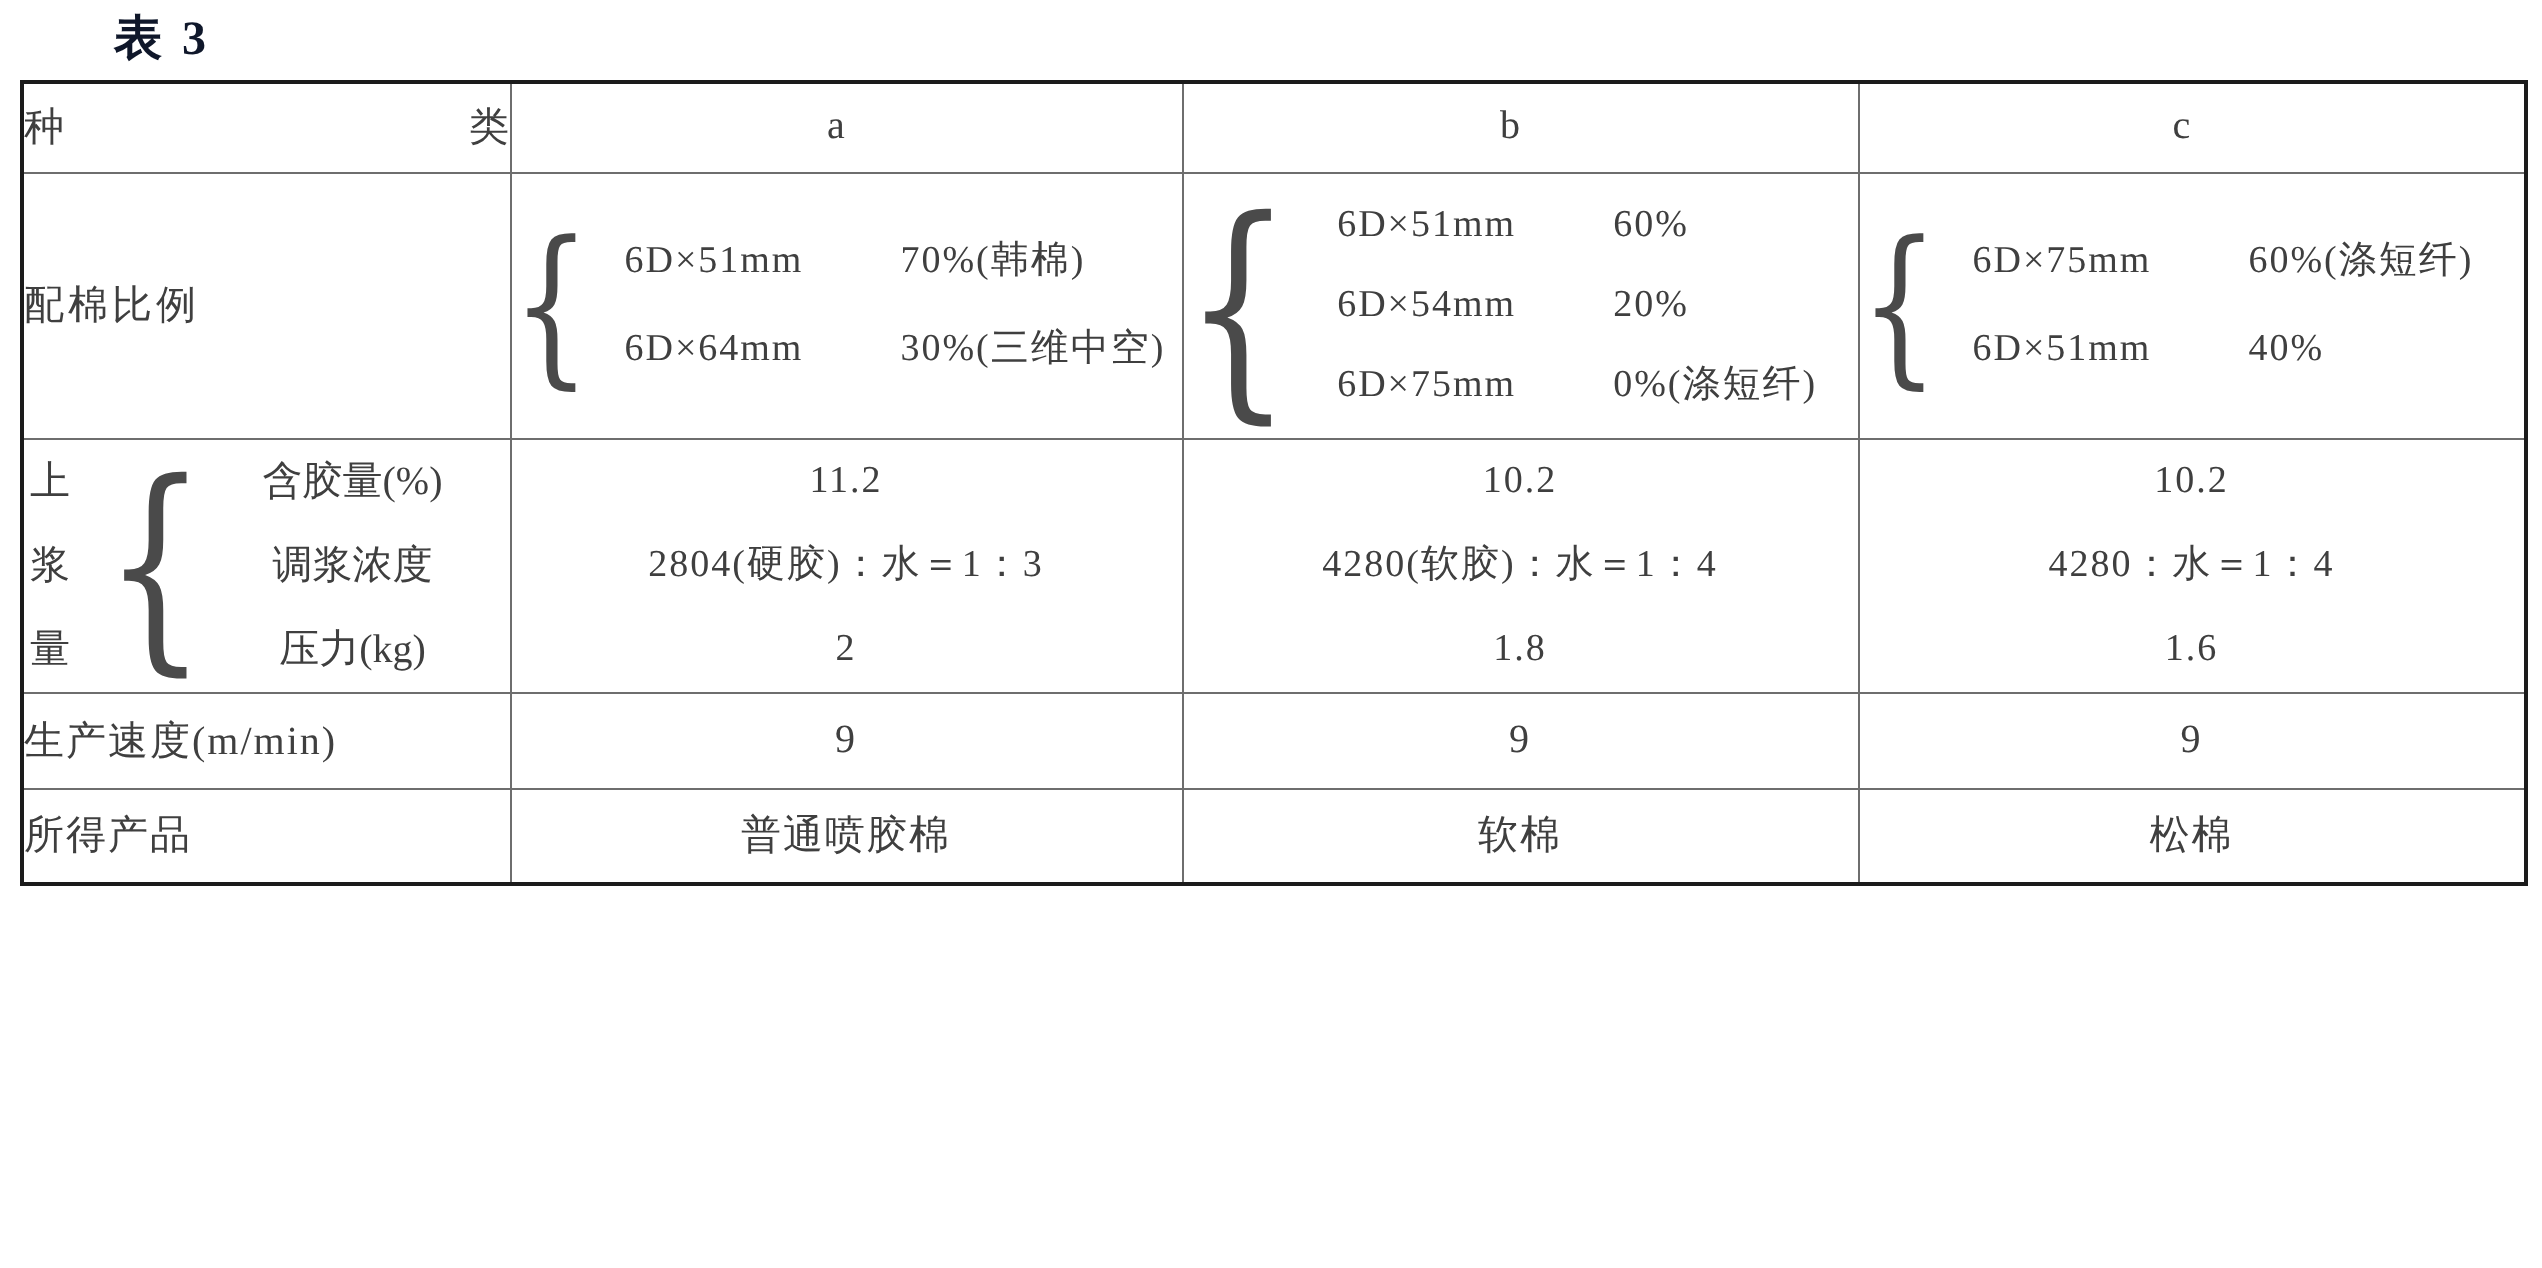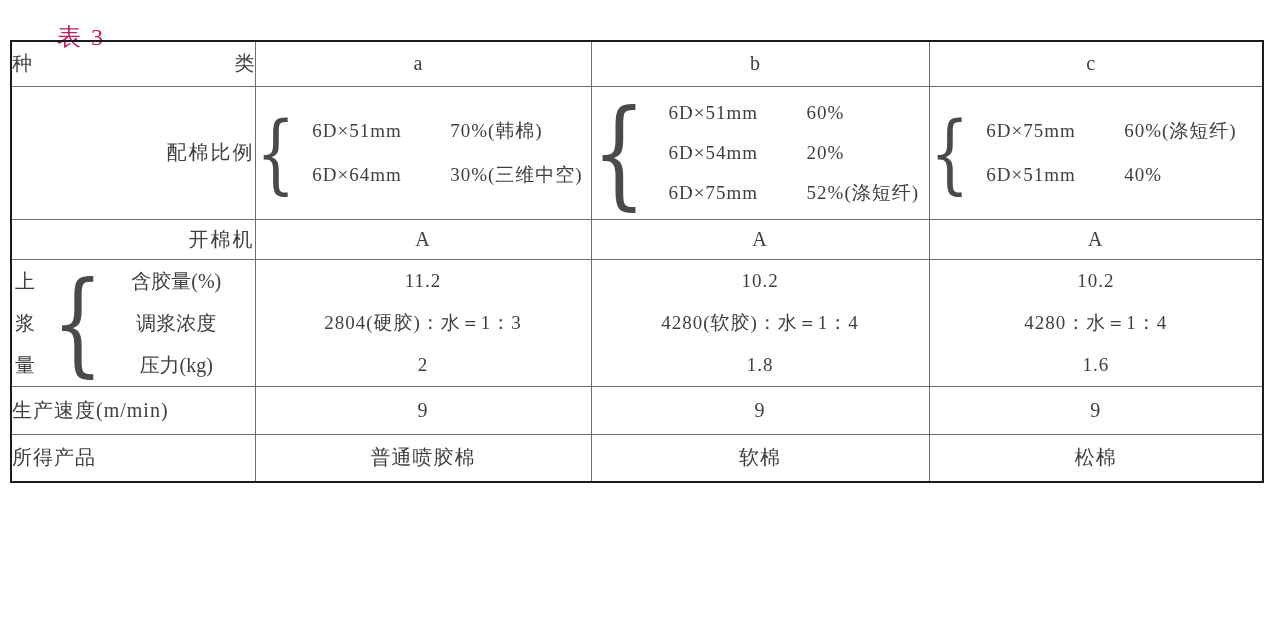--- a/index.html
+++ b/index.html
@@ -5,22 +5,22 @@
   html,body{margin:0;padding:0;background:#ffffff;}
   .canvas{
     position:relative;
     width:1271px;height:634px;
     background:#ffffff;
     overflow:hidden;
     font-family:"Liberation Serif","DejaVu Serif",serif;
     color:#3f3f3f;
   }
   .title{
-    position:absolute;left:57px;top:21px;
-    font-size:24px;font-weight:normal;color:#be185d;
+    position:absolute;left:57px;top:3px;
+    font-size:24px;font-weight:bold;color:#0f172a;
     letter-spacing:2px;
   }
   table.t{
     position:absolute;left:10px;top:40px;
     width:1252px;
     border-collapse:collapse;table-layout:fixed;
     border:2px solid #1b1b1b;
   }
   table.t td{
     border:1px solid #6e6e6e;
@@ -35,21 +35,21 @@
   .r-opener{height:40px}
   .r-carding{height:47px}
   .r-sizing{height:126px}
   .r-nozzle{height:46px}
   .r-oven{height:47px}
   .r-speed{height:48px}
   .r-product{height:48px}
   
   td.kind{padding:0 42px;}
   .kind-wrap{display:flex;justify-content:space-between;}
-  td.label-center{text-align:right;letter-spacing:2px;}
+  td.label-center{text-align:left;letter-spacing:2px;}
   td.label-left{text-align:left;padding-left:28px;letter-spacing:1px;}
   
   td.data{text-align:center;padding-right:88px;font-size:19px;letter-spacing:1px;}
   td.data.hdr{padding-right:10px;letter-spacing:0;}
   
   td.blendcell{padding-left:18px;}
   .bw{display:flex;align-items:center;}
   .brace{
     display:block;line-height:1;color:#4a4a4a;
     font-family:"DejaVu Serif",serif;font-weight:400;
@@ -125,21 +125,21 @@
             <div class="bline tight">
                   <span class="spec">6D×51mm</span>
                   <span class="pct">60%</span>
                 </div>
             <div class="bline tight">
                   <span class="spec">6D×54mm</span>
                   <span class="pct">20%</span>
                 </div>
             <div class="bline tight">
                   <span class="spec">6D×75mm</span>
-                  <span class="pct">52%(涤短纤)</span>
+                  <span class="pct">0%(涤短纤)</span>
                 </div>
           </div>
         </div>
       </td>
       <td class="blendcell">
         <div class="bw">
           <span class="brace b2">{</span>
           <div class="bl">
             <div class="bline">
                   <span class="spec">6D×75mm</span>
@@ -147,26 +147,20 @@
                 </div>
             <div class="bline">
                   <span class="spec">6D×51mm</span>
                   <span class="pct">40%</span>
                 </div>
           </div>
         </div>
       </td>
     </tr>
 
-    <tr class="r-opener">
-      <td class="label-center">开棉机</td>
-      <td class="data">A</td>
-      <td class="data">A</td>
-      <td class="data">A</td>
-    </tr>
 
 
     <tr class="r-sizing">
       <td class="sizing-label">
         <div class="sw">
           <div class="vch">
             <span>上</span>
             <span>浆</span>
             <span>量</span>
           </div>

